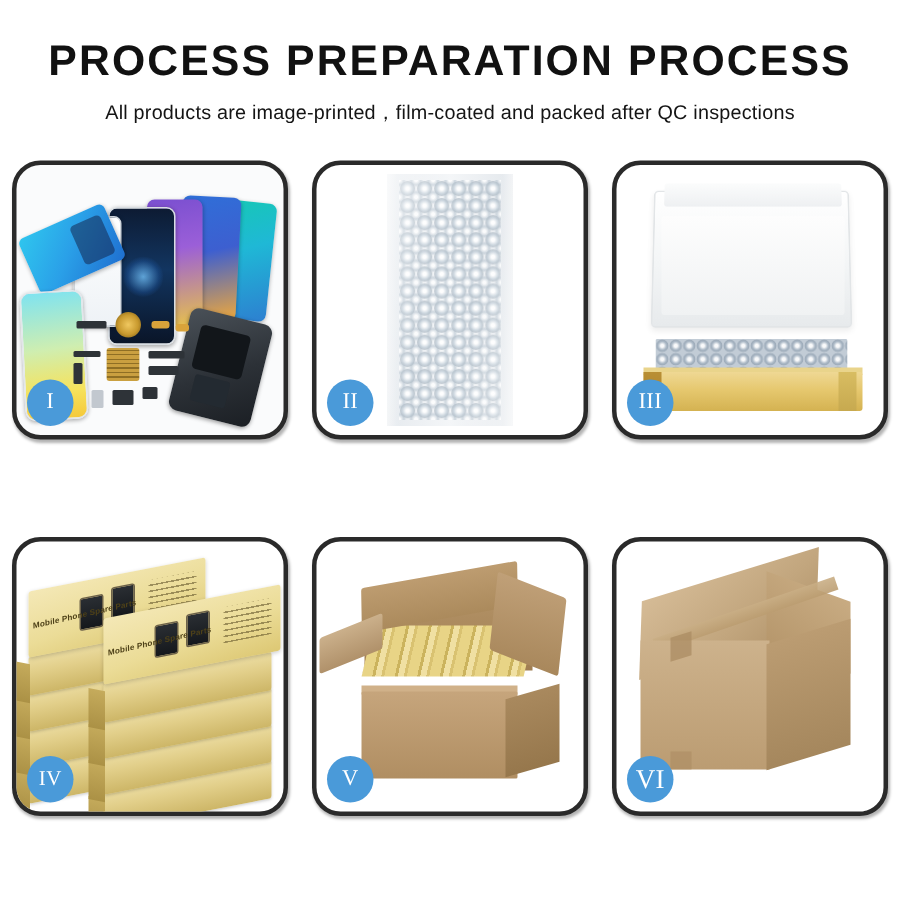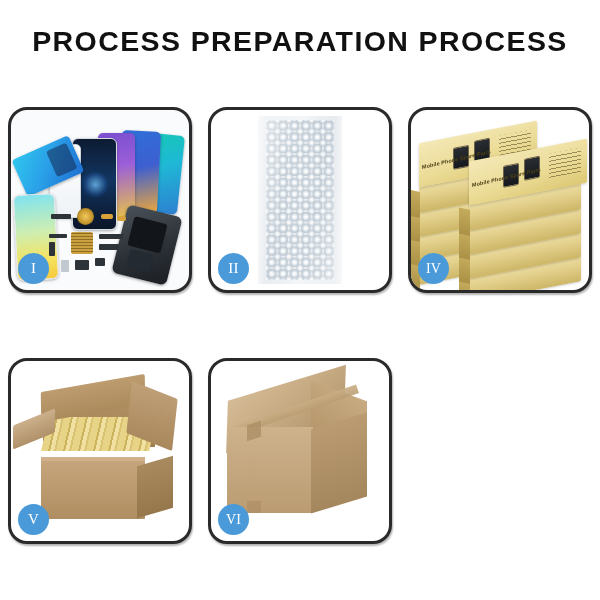--- a/index.html
+++ b/index.html
@@ -85,21 +85,21 @@
     background: #4a9ad9;
     color: #ffffff;
     font-family: "Liberation Serif", serif;
     font-size: 15px;
     line-height: 31px;
     text-align: center;
     letter-spacing: 0.2px;
     z-index: 40;
   }
   .badge.w4 { font-size: 14px; }
-  .badge.w6 { font-size: 14px; }
+  .badge.w6 { font-size: 18px; }
 
   
   .p1 { background: #fafbfc; }
   .phone {
     position: absolute;
     border-radius: 5px;
     box-shadow: 0 1px 3px rgba(0,0,0,0.32);
   }
   
   .ph-green {
@@ -471,20 +471,21 @@
     filter: blur(1px);
   }
 </style>
 </head>
 <body>
 
 <div id="page">
 
   <div class="header">
     <div class="title">PROCESS PREPARATION PROCESS</div>
+    <div class="subtitle">All products are image-printed，film-coated and packed after QC inspections</div>
   </div>
 
   <div class="grid">
 
     <div class="panel p1">
       <div class="panel-stage">
         <div class="phone ph-green"></div>
         <div class="phone ph-blue"></div>
         <div class="phone ph-purple"></div>
         <div class="phone ph-dark"></div>
@@ -515,20 +516,34 @@
       <div class="panel-stage">
         <div class="sleeve">
           <div class="bubbles"></div>
           <div class="bubbles2"></div>
           <div class="sleeve-sheen"></div>
         </div>
       </div>
       <div class="badge">II</div>
     </div>
 
+    <div class="panel p3">
+      <div class="panel-stage">
+        <div class="b3-lid">
+          <div class="b3-lid-flap"></div>
+        </div>
+        <div class="b3-foam"></div>
+        <div class="b3-contents"></div>
+        <div class="b3-rim"></div>
+        <div class="b3-front"></div>
+        <div class="b3-front-l"></div>
+        <div class="b3-front-r"></div>
+      </div>
+      <div class="badge">III</div>
+    </div>
 
     <div class="panel p4">
       <div class="panel-stage">
         <div class="stack">
           <div class="sbox L4">
               <div class="side"></div>
             </div>
           <div class="sbox L3">
               <div class="side"></div>
             </div>

